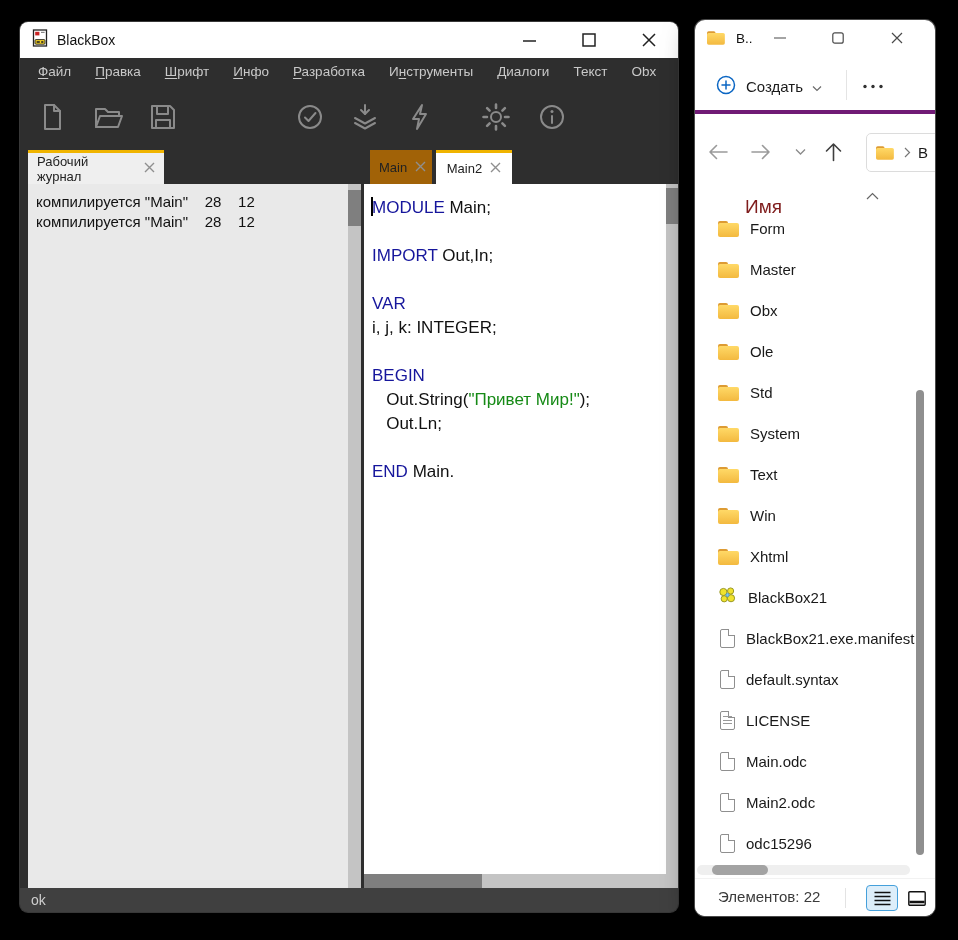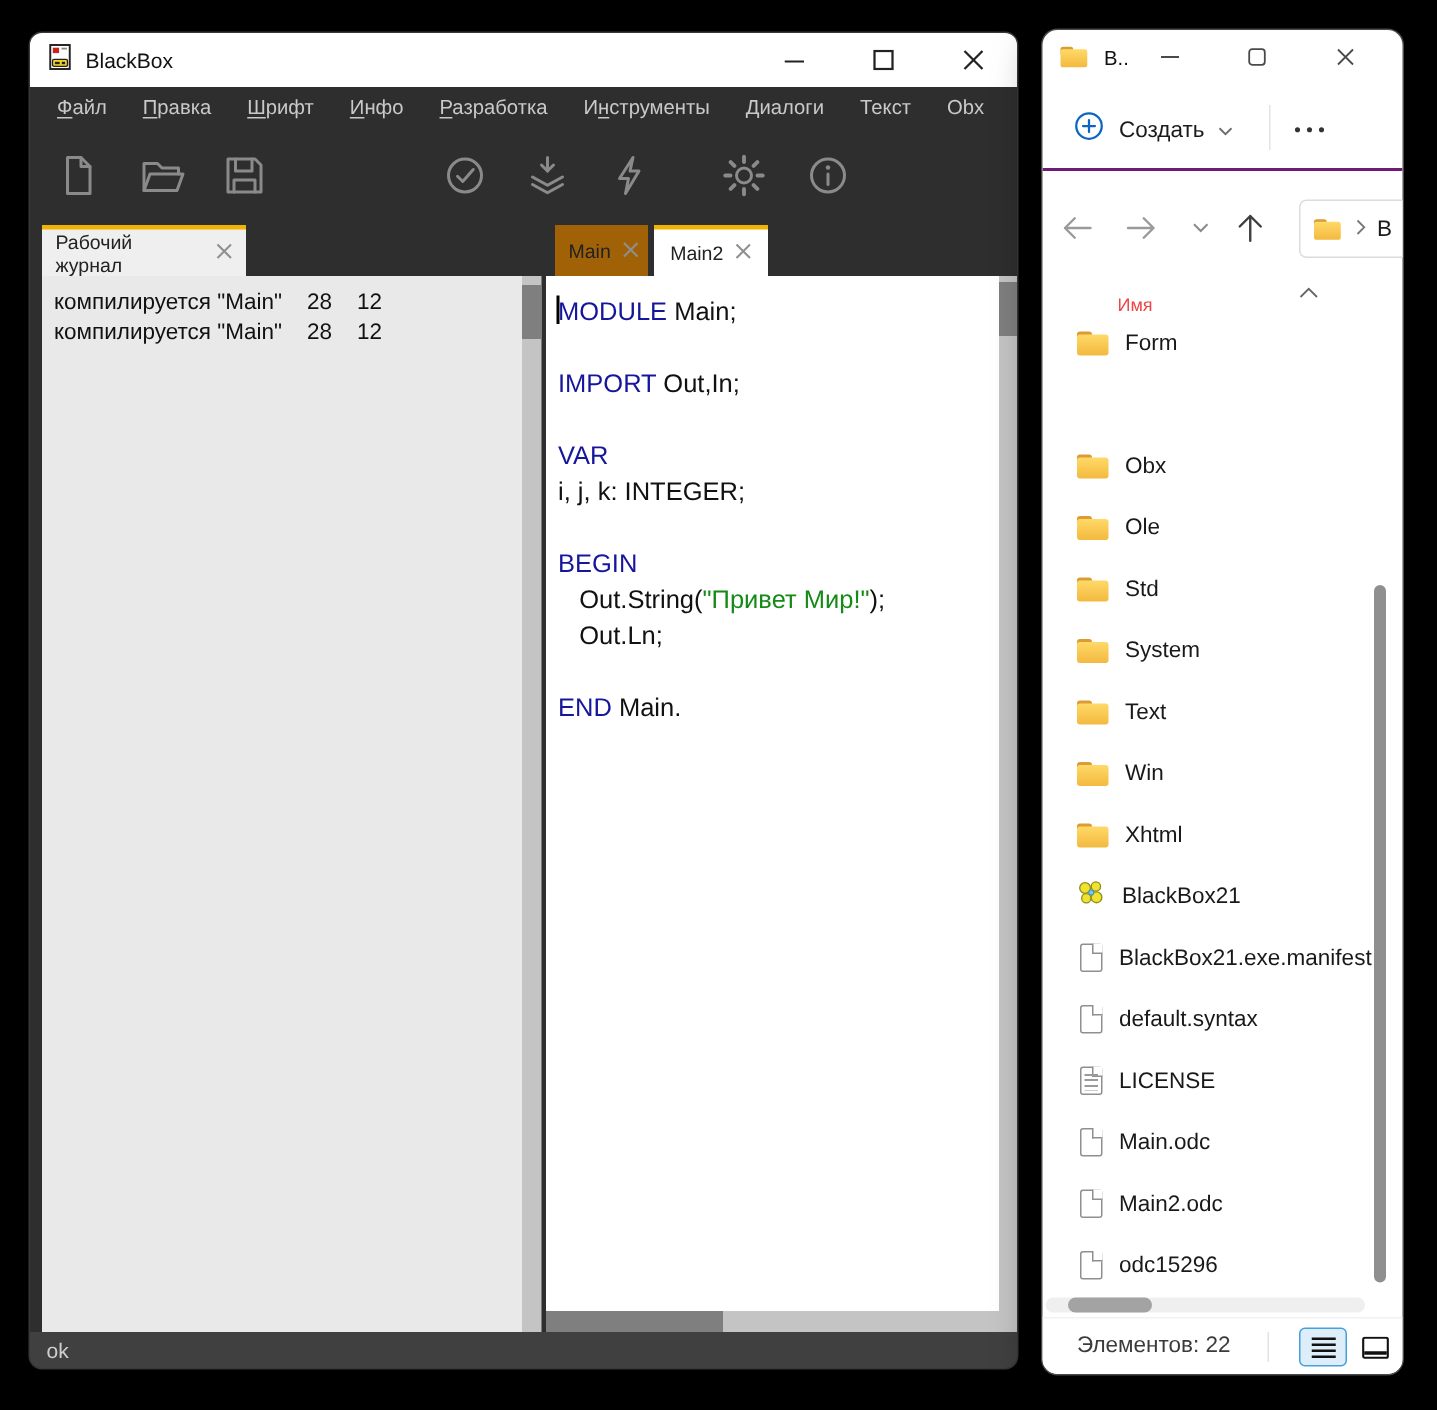--- a/index.html
+++ b/index.html
@@ -34,29 +34,29 @@
   .ed-hthumb { position:absolute; left:0; top:0; width:118px; height:14px; background:#7f7f7f; }
   .ed-vscroll { position:absolute; left:646px; top:0; width:12px; height:704px; background:#c4c4c4; }
   .ed-vthumb { position:absolute; left:0; top:4px; width:12px; height:36px; background:#7f7f7f; }
   .bb-status { position:absolute; left:0; bottom:0; width:100%; height:24px; background:#404040; color:#cfcfcf; font-size:14px; display:flex; align-items:center; padding-left:11px; }
 
   
   .ex { position:absolute; left:695px; top:20px; width:240px; height:896px; background:#fff; border-radius:10px; overflow:hidden; box-shadow:0 0 0 1px #4a4a4a, 0 10px 30px rgba(0,0,0,.65); }
   .ex-title { position:absolute; left:0; top:0; width:100%; height:36px; display:flex; align-items:center; padding-left:12px; }
   .ex-title-text { font-size:13.5px; color:#111; margin-left:8px; }
   .exbtn { position:absolute; top:0; width:28px; height:36px; display:flex; align-items:center; justify-content:center; }
-  .ex-cmd { position:absolute; left:0; top:36px; width:100%; height:58px; border-bottom:2px solid #701a75; }
+  .ex-cmd { position:absolute; left:0; top:36px; width:100%; height:58px; border-bottom:4px solid #701a75; }
   .create-btn { position:absolute; left:14px; top:14px; height:32px; display:flex; align-items:center; gap:9px; padding:0 6px; font-size:15px; color:#1b1b1b; }
   .cmd-divider { position:absolute; left:151px; top:14px; width:1px; height:30px; background:#e4e4e4; }
   .more-btn { position:absolute; left:160px; top:14px; width:36px; height:32px; display:flex; align-items:center; justify-content:center; }
   .ex-nav { position:absolute; left:0; top:94px; width:100%; height:66px; }
   .navico { position:absolute; display:flex; align-items:center; justify-content:center; }
   .addr { position:absolute; left:171px; top:19px; width:80px; height:39px; background:#fff; border:1px solid #dcdcdc; border-radius:5px; display:flex; align-items:center; padding-left:9px; gap:7px; }
   .addr-label { font-size:15px; color:#1b1b1b; }
-  .ex-header { position:absolute; left:50px; top:176px; font-size:12px; color:#ef4444; }
+  .ex-header { position:absolute; left:50px; top:176px; font-size:19px; color:#7f1d1d; }
   .sort-chev { position:absolute; left:171px; top:166px; }
   .ex-row { position:absolute; left:0; width:100%; height:41px; display:flex; align-items:center; padding-left:23px; gap:11px; }
   .ex-row .fname { font-size:15px; color:#191919; white-space:nowrap; }
   
   .ficon { position:relative; width:21px; height:16px; flex:0 0 auto; }
   .ficon::before { content:""; position:absolute; left:0; top:0; width:10px; height:6px; background:#dd9b33; border-radius:2px 2px 0 0; }
   .ficon::after { content:""; position:absolute; left:0; top:2px; width:21px; height:14px; background:linear-gradient(#ffd967,#f3b93f); border-radius:2px; }
   .ficon-sm { transform:scale(0.85); transform-origin:left center; }
   
   .picon { position:relative; width:15px; height:19px; border:1.3px solid #8f8f8f; border-radius:2px; background:#fff; flex:0 0 auto; margin-left:2px; }
@@ -291,20 +291,24 @@
 
   <span class="sort-chev"><svg width="13" height="8" viewBox="0 0 13 8" fill="none">
         <path d="M1 7l5.5-5.5L12 7" stroke="#666" stroke-width="1.2"></path>
       </svg></span>
   <div class="ex-header">Имя</div>
 
   <div class="ex-row" style="top:188px">
       <span class="ficon"></span>
       <span class="fname">Form</span>
     </div>
+  <div class="ex-row" style="top:229px">
+      <span class="ficon"></span>
+      <span class="fname">Master</span>
+    </div>
   <div class="ex-row" style="top:270px">
       <span class="ficon"></span>
       <span class="fname">Obx</span>
     </div>
   <div class="ex-row" style="top:311px">
       <span class="ficon"></span>
       <span class="fname">Ole</span>
     </div>
   <div class="ex-row" style="top:352px">
       <span class="ficon"></span>

